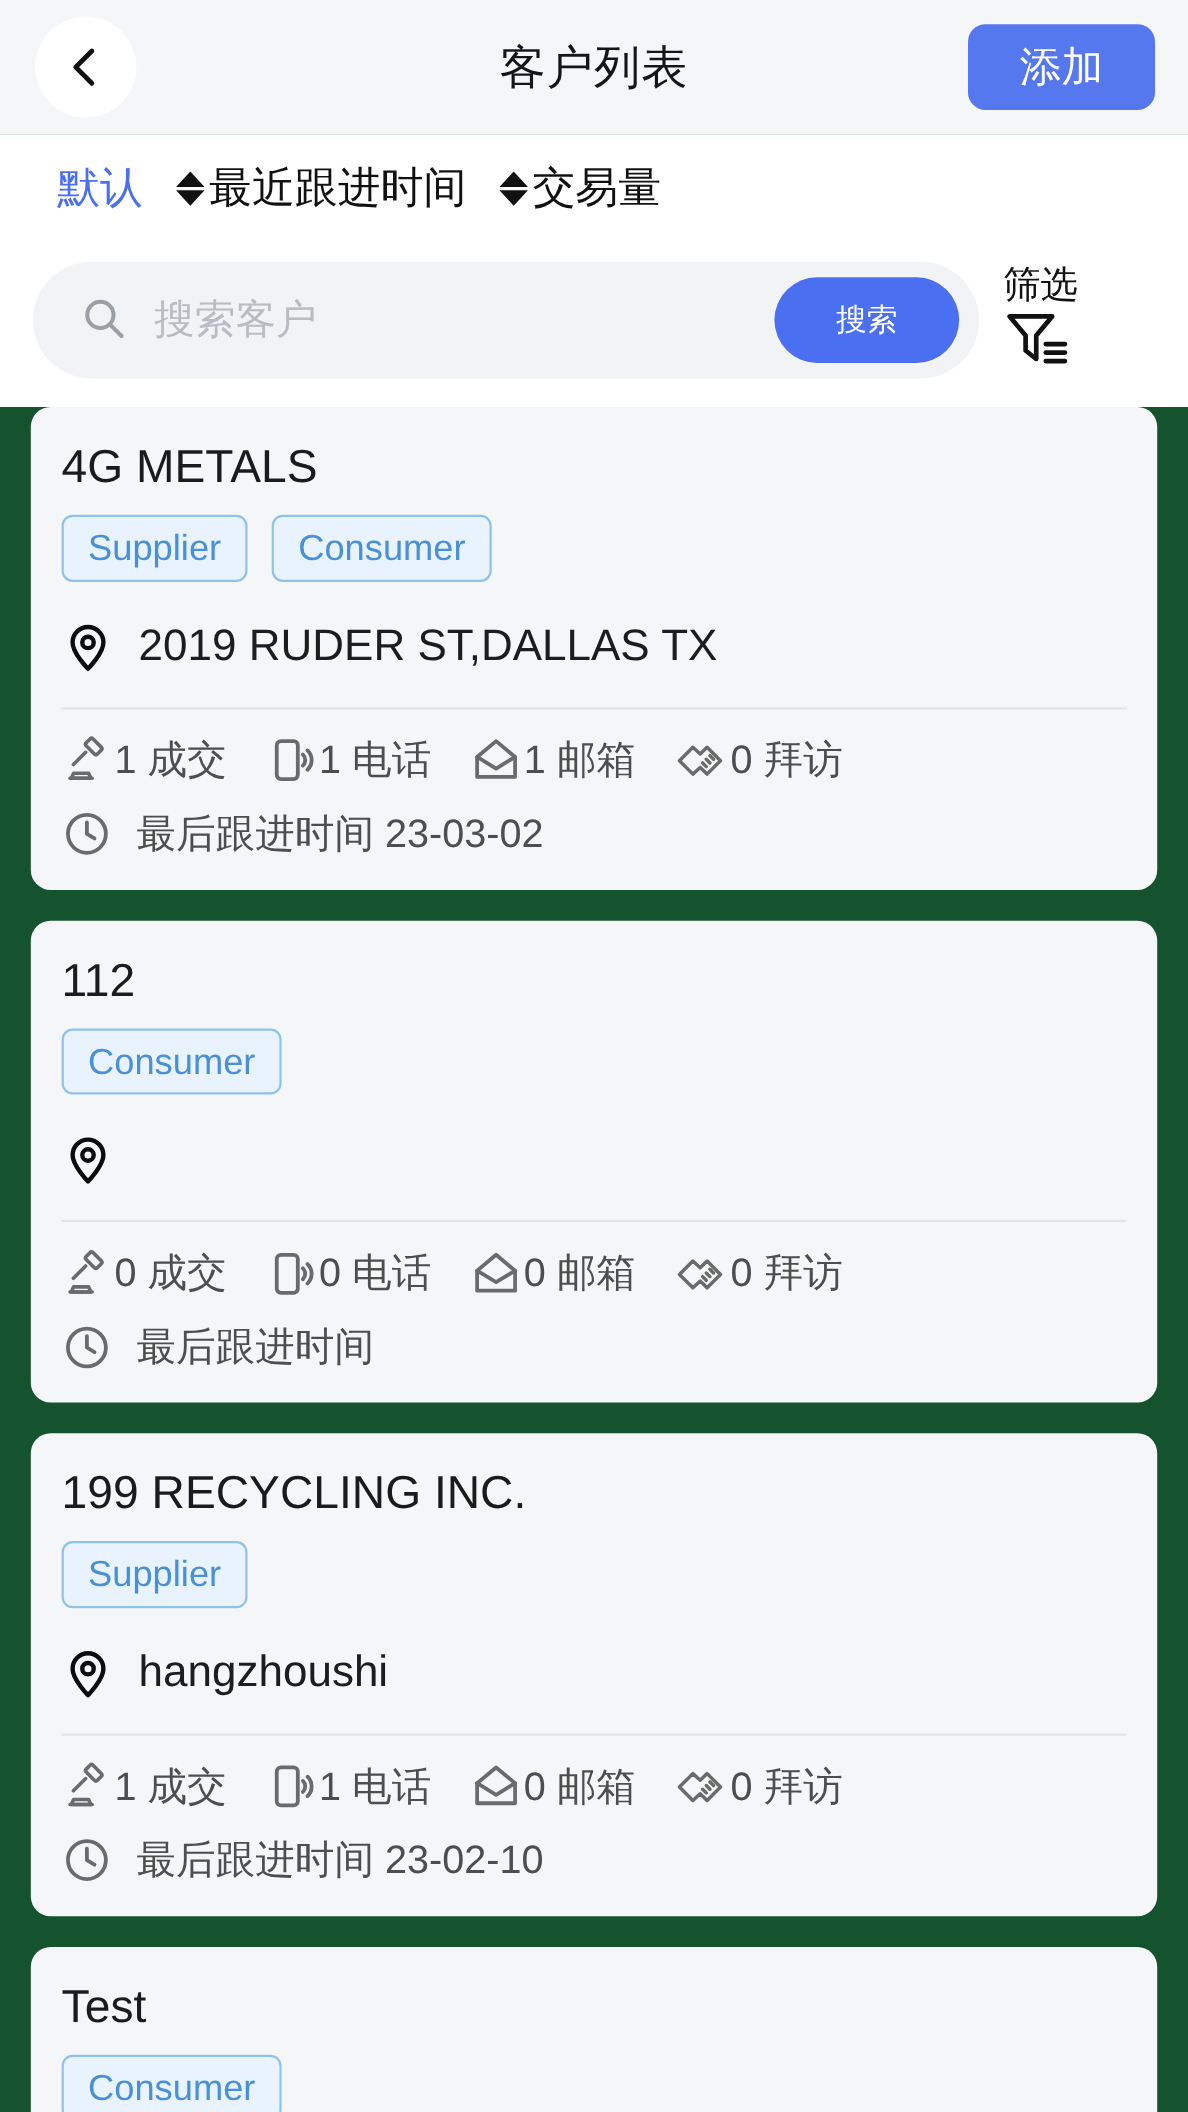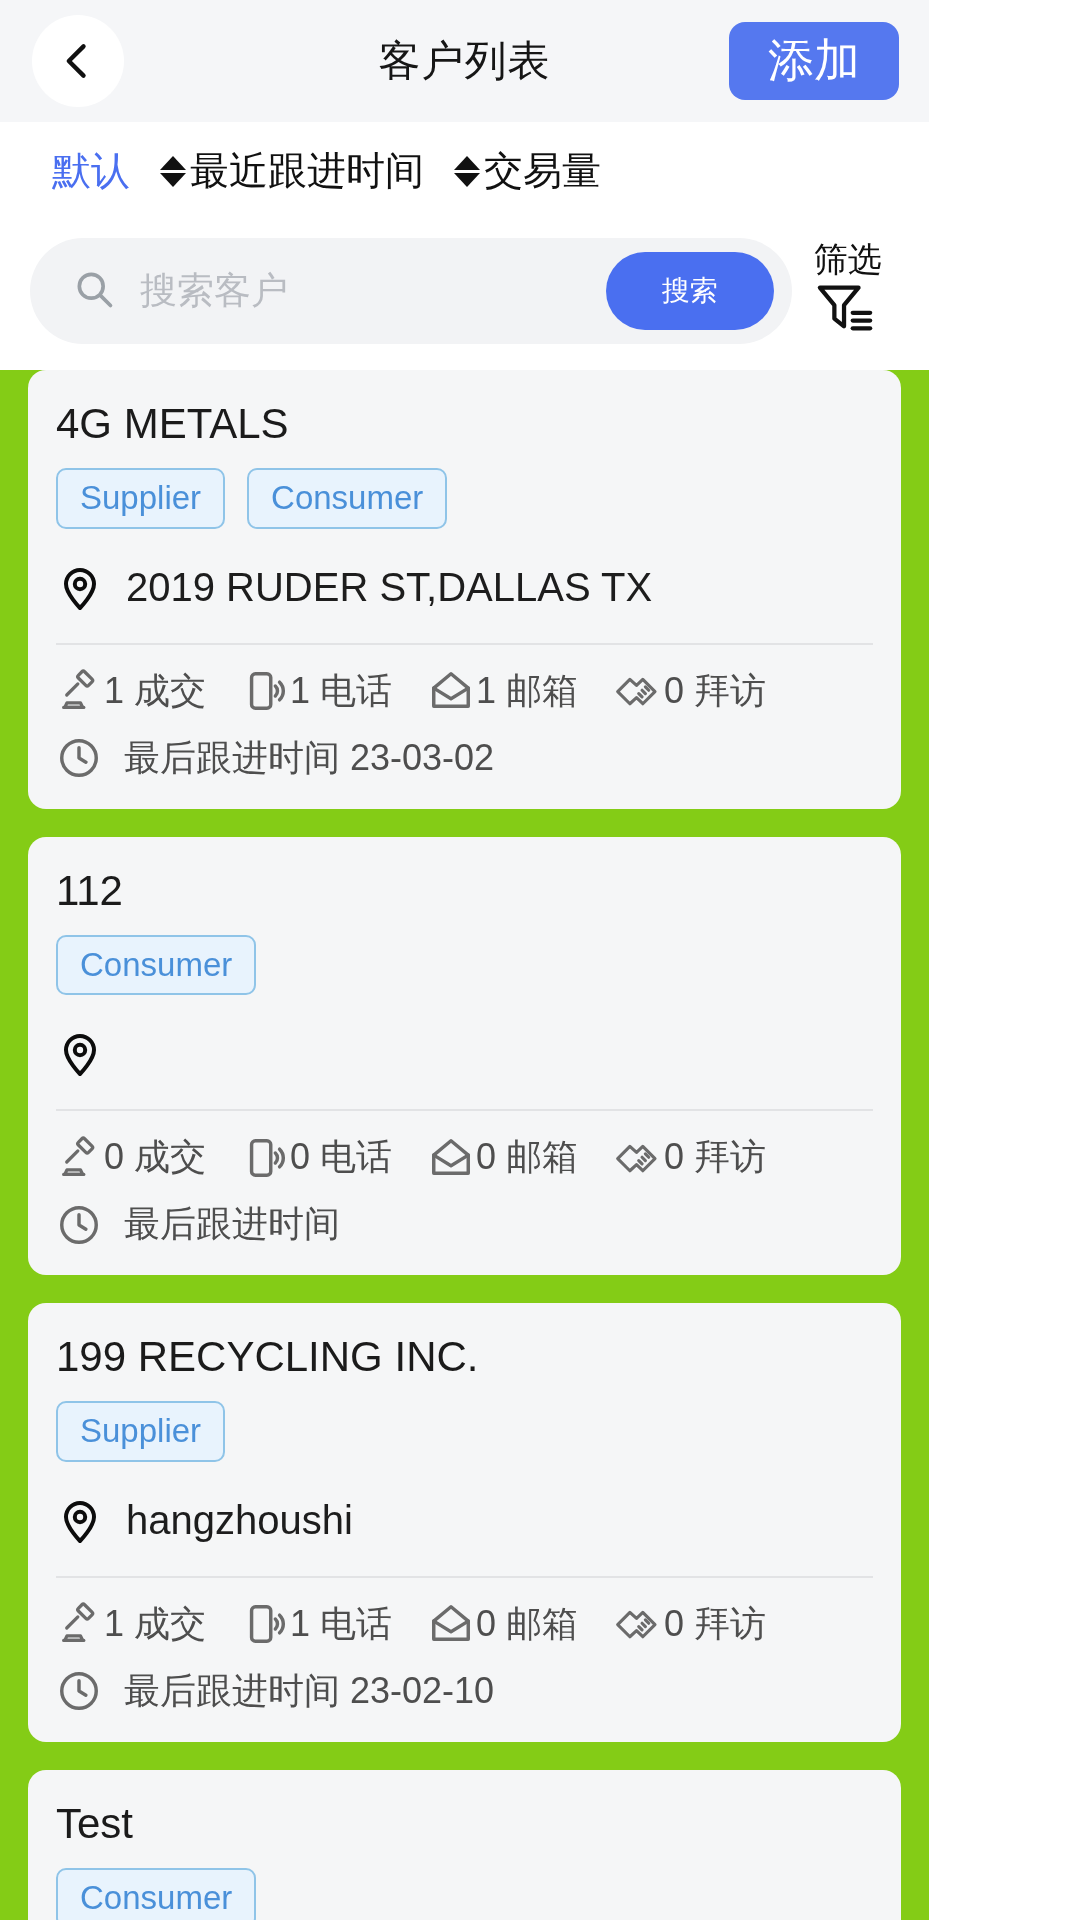--- a/index.html
+++ b/index.html
@@ -2,21 +2,21 @@
 <html><head>
 <meta charset="utf-8">
 <style>
   * { box-sizing: border-box; margin: 0; padding: 0; }
   html, body {
     width: 1080px; height: 1920px;
     background: #ffffff;
     font-family: "Liberation Sans", "DejaVu Sans", sans-serif;
     overflow: hidden;
   }
-  #app { width: 929px; height: 1920px; position: relative; background:#84cc16; }
+  #app { width: 1080px; height: 1920px; position: relative; background:#14532d; }
 
   
   .header {
     height: 122px; width: 100%;
     background: #f5f6f8;
     display: flex; align-items: center;
     position: relative;
   }
   .back-btn {
     width: 92px; height: 92px; border-radius: 50%;
@@ -29,21 +29,21 @@
   .header-title {
     position: absolute; left: 0; right: 0;
     text-align: center;
     font-size: 42px; color: #161616; letter-spacing: 1px;
     pointer-events: none;
   }
   .add-btn {
     position: absolute; right: 30px; top: 22px;
     width: 170px; height: 78px; border-radius: 16px;
     background: #5578ef;
-    color: #ffffff; font-size: 46px;
+    color: #ffffff; font-size: 38px;
     display: flex; align-items: center; justify-content: center;
     border: none;
     font-family: "Liberation Sans", "DejaVu Sans", sans-serif;
   }
 
   
   .sortbar {
     height: 98px;
     display: flex; align-items: center;
     padding-left: 52px;

